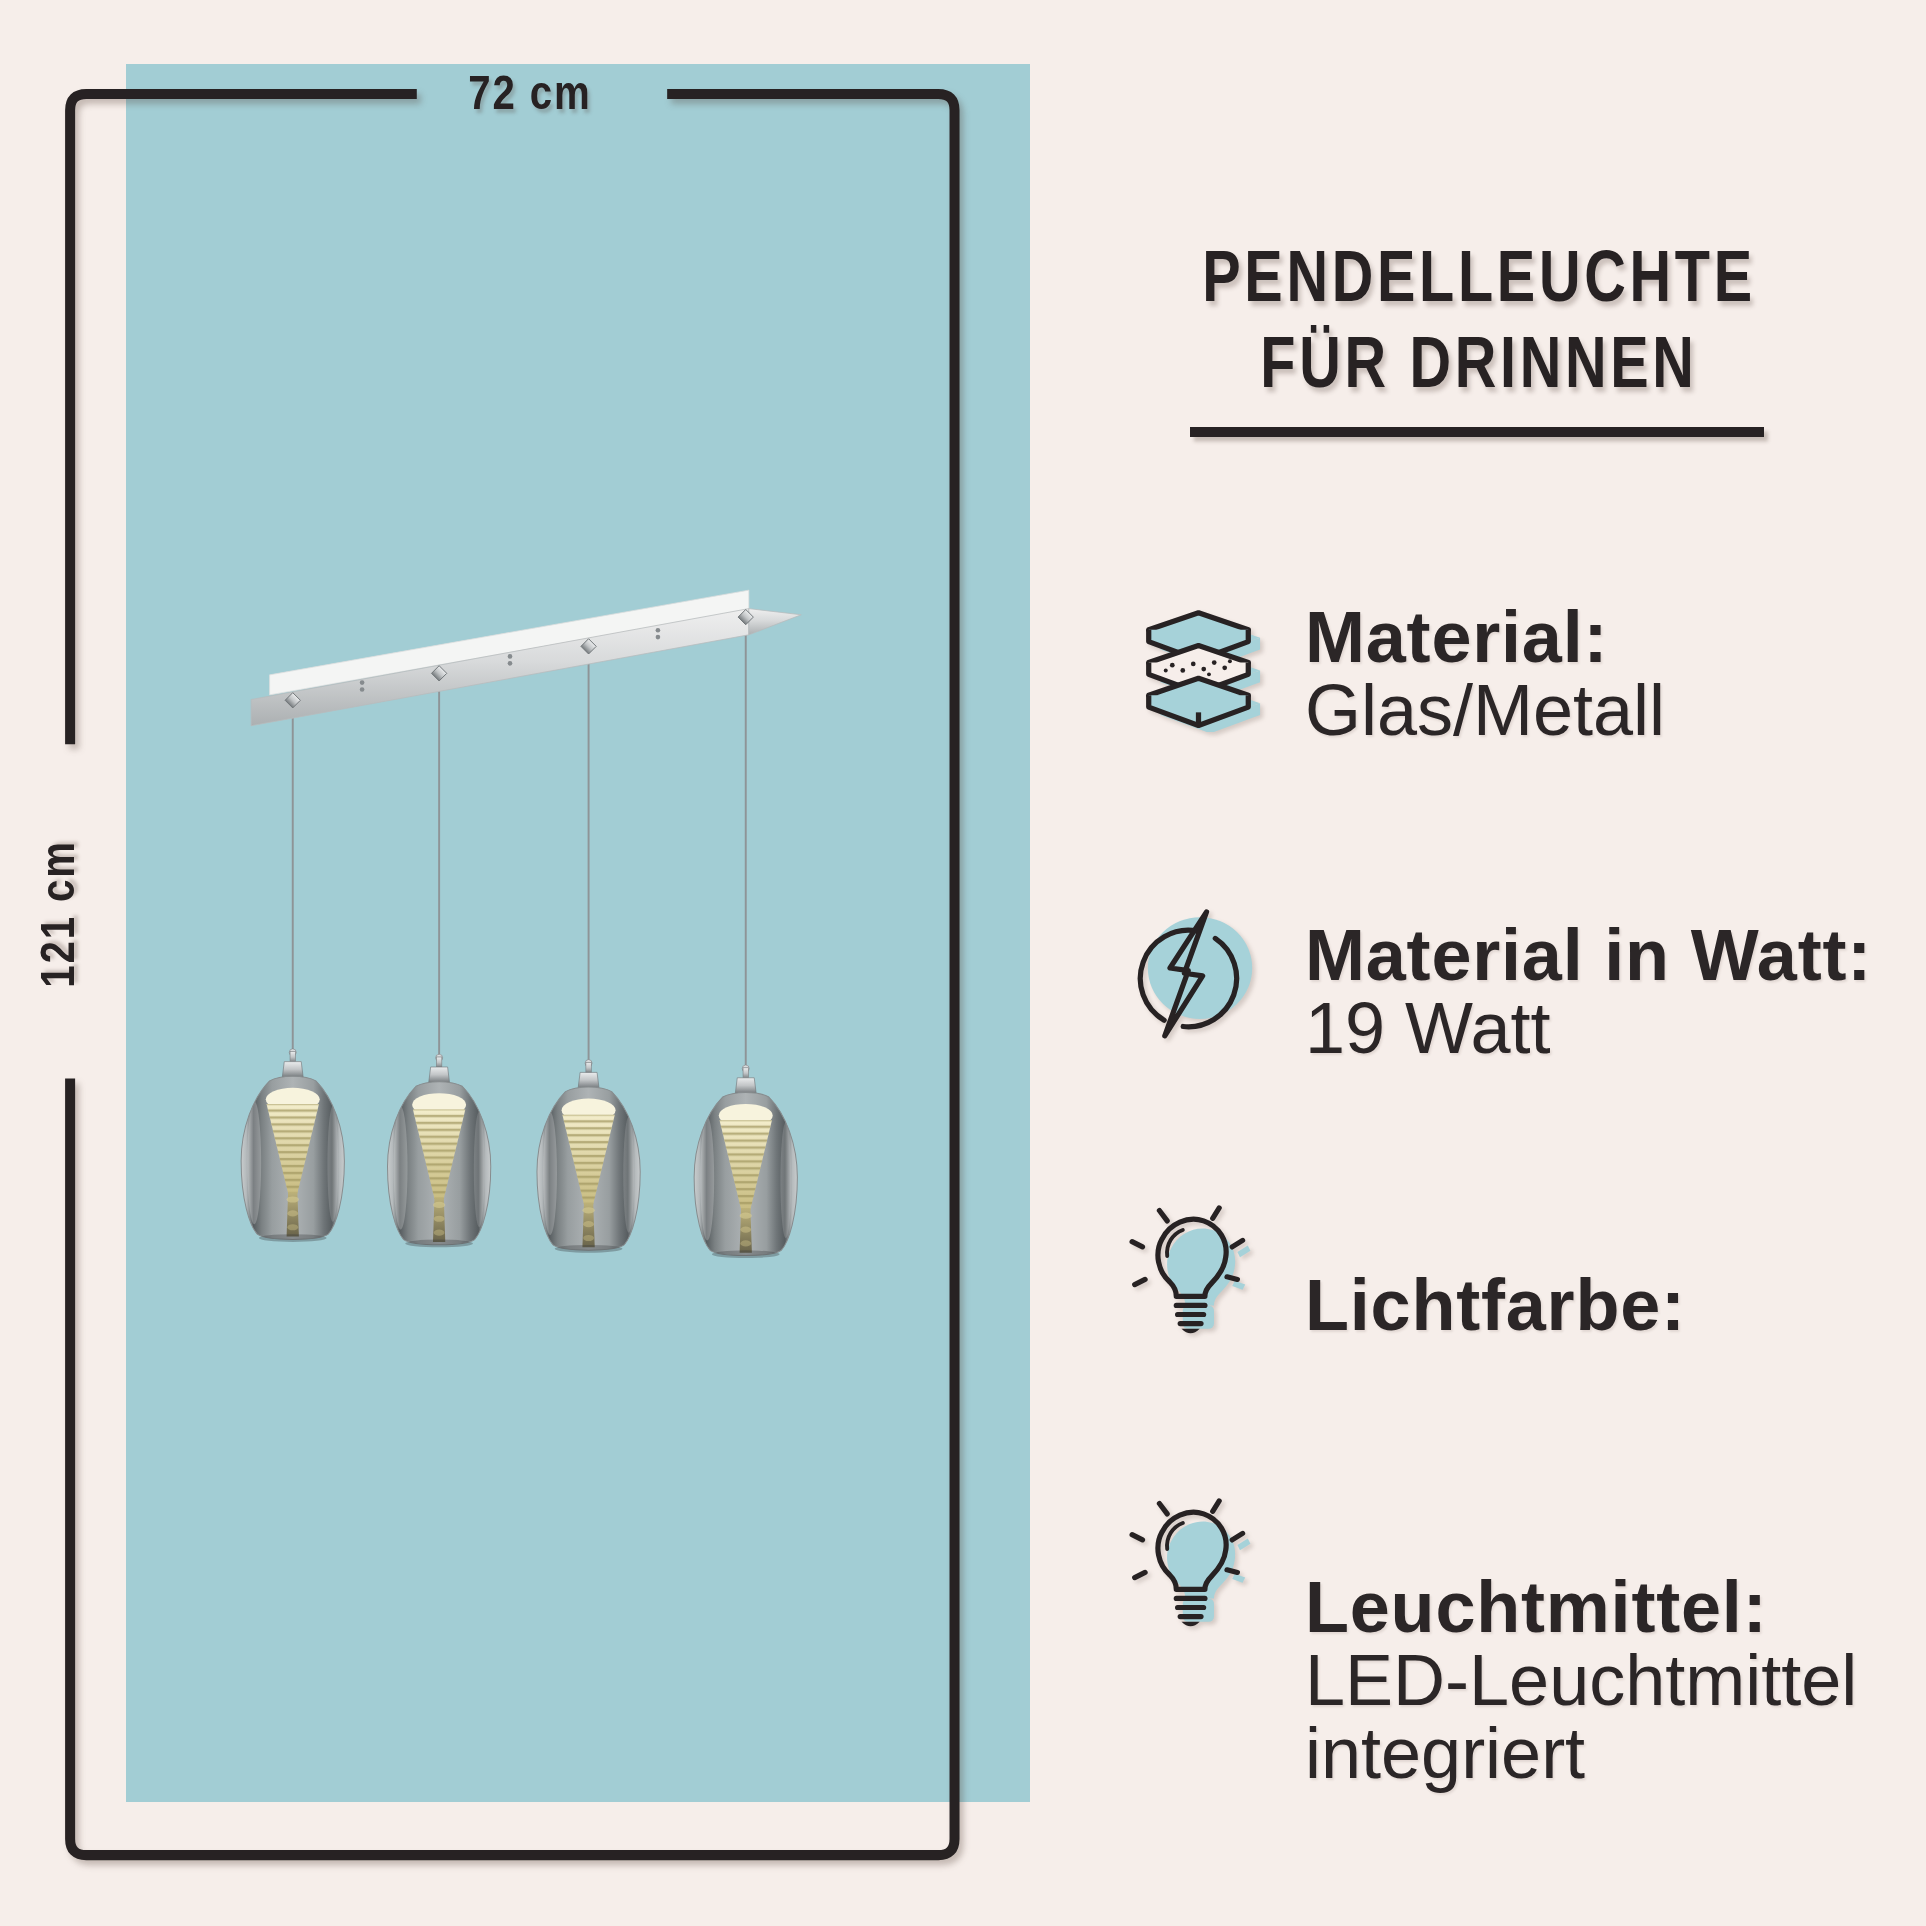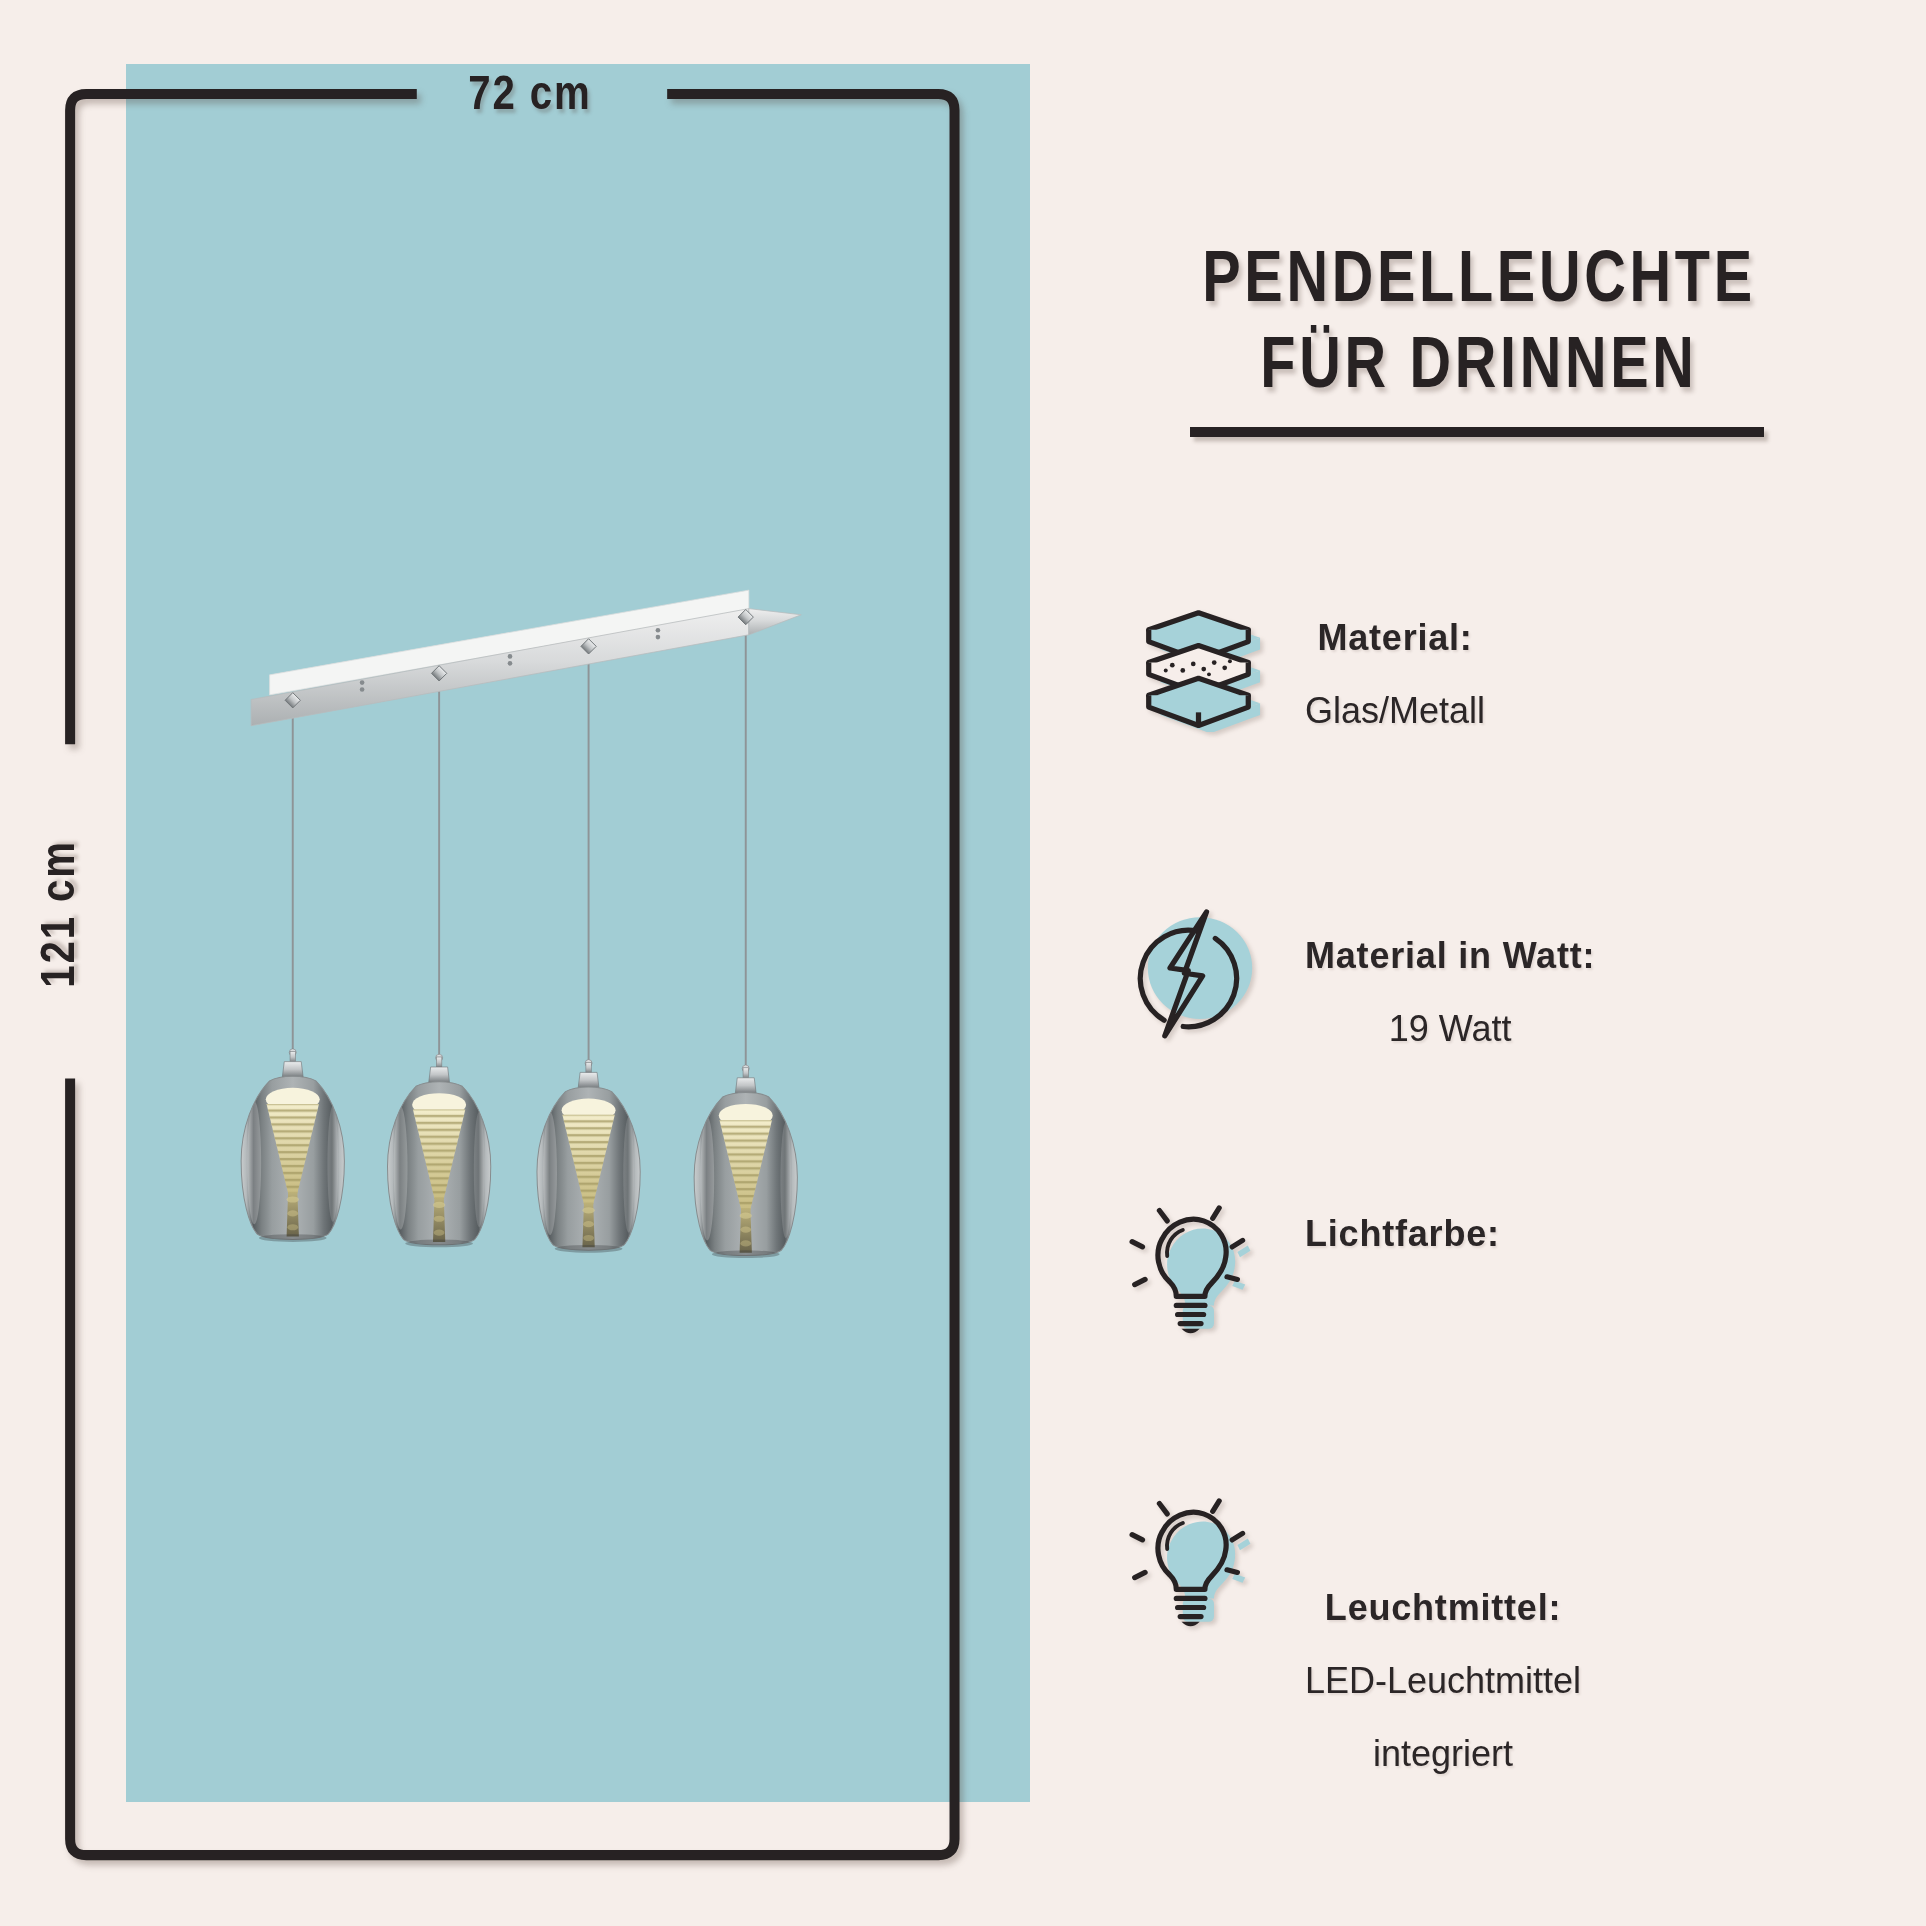--- a/index.html
+++ b/index.html
@@ -42,24 +42,24 @@
     background:#272223;box-shadow:3.9px 4.6px 3.9px rgba(80,60,50,.28);
   }
 
   
   .feature-icon{position:absolute;filter:drop-shadow(3.1px 3.9px 2.3px rgba(80,60,50,.20));}
   .icon-1{left:1133px;top:601px;}
   .icon-2{left:1128px;top:908px;}
   .icon-3{left:1123px;top:1204px;}
   .icon-4{left:1123px;top:1497px;}
   .feature-text{
-    position:absolute;left:1305px;color:#2b2627;font-size:36px;line-height:73px;
-    text-shadow:1.5px 2.3px 2.3px rgba(80,60,50,.12);white-space:nowrap;text-align:center;
-  }
-  .text-1{top:601px;} .text-2{top:919px;} .text-3{top:1197px;} .text-4{top:1571px;}
+    position:absolute;left:1305px;color:#2b2627;font-size:72px;line-height:73px;
+    text-shadow:1.5px 2.3px 2.3px rgba(80,60,50,.12);white-space:nowrap;
+  }
+  .text-1{top:601px;} .text-2{top:919px;} .text-3{top:1269px;} .text-4{top:1571px;}
   .feature-label{font-weight:700;letter-spacing:0.8px;}
   .feature-value{font-weight:400;white-space:pre-line;}
 </style>
 </head>
 <body>
 
 <div class="canvas">
 
   <div class="blue-rect"></div>
 

